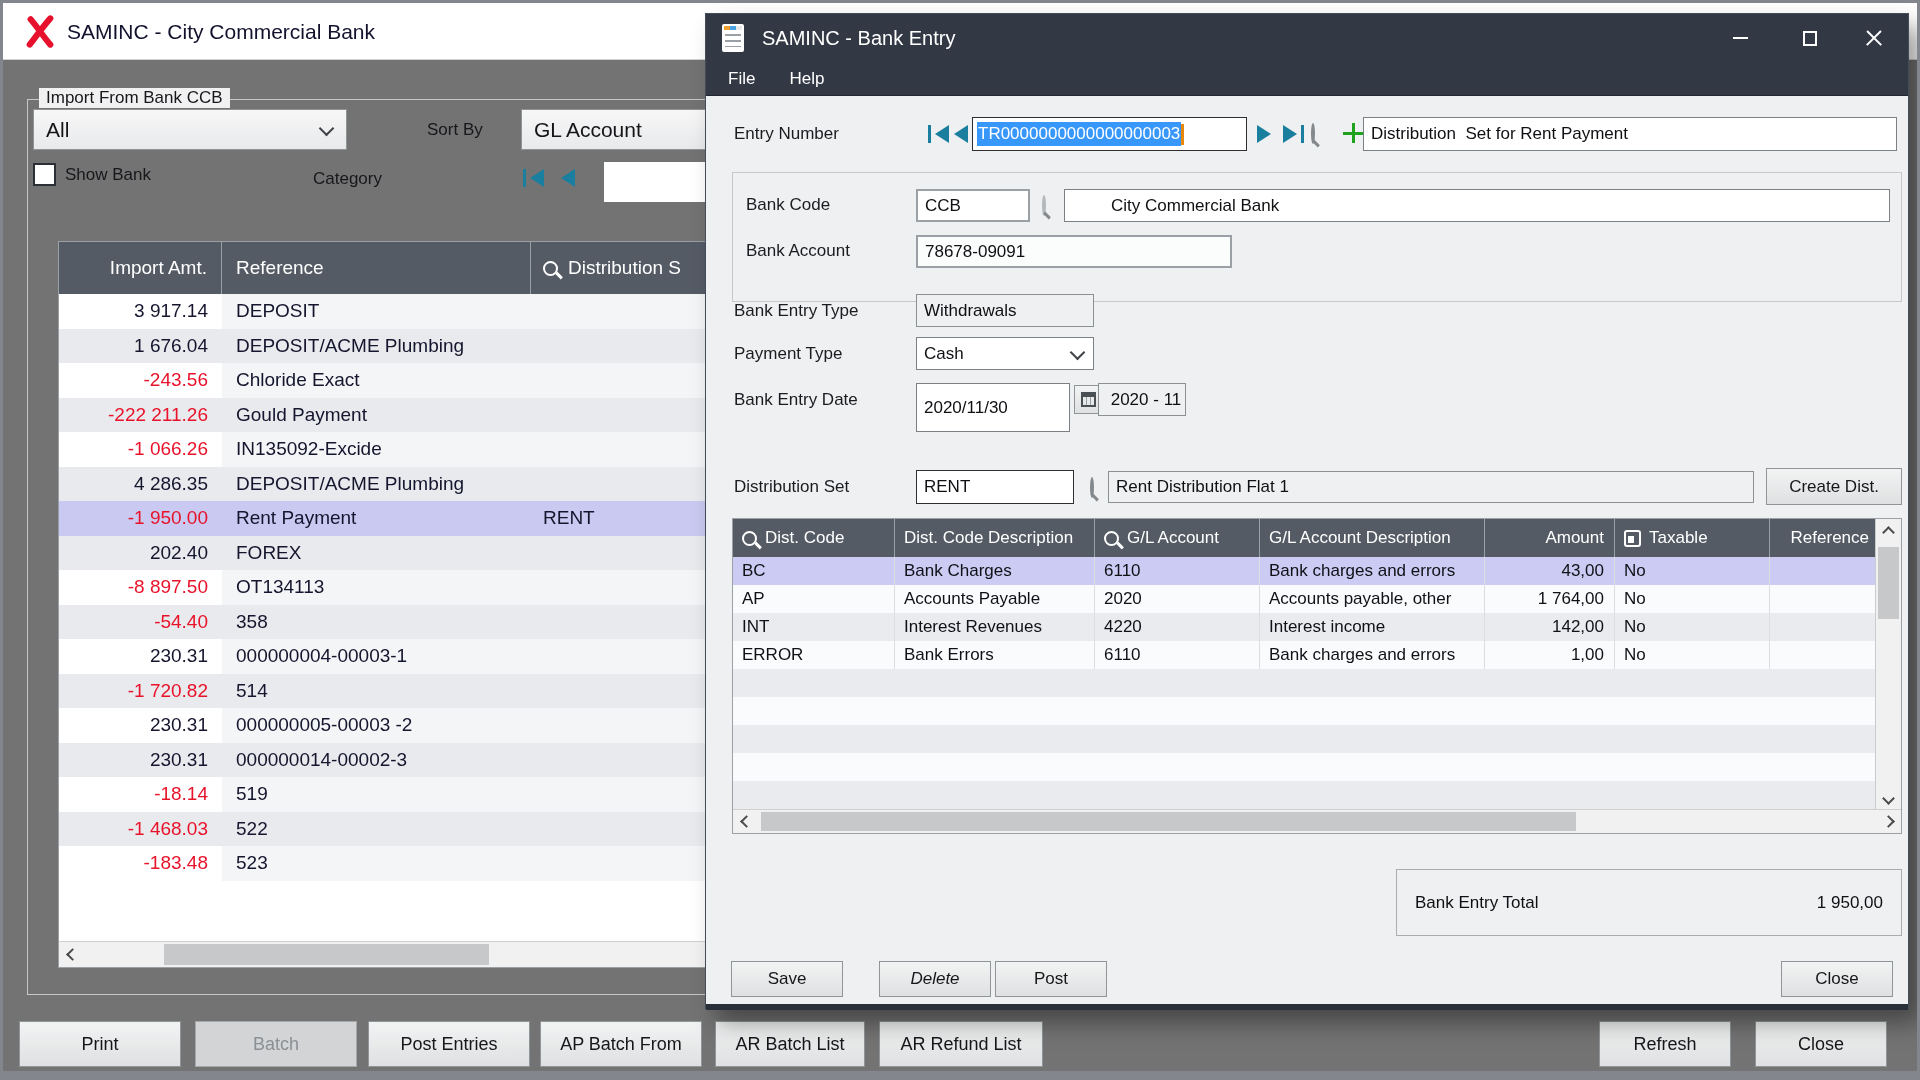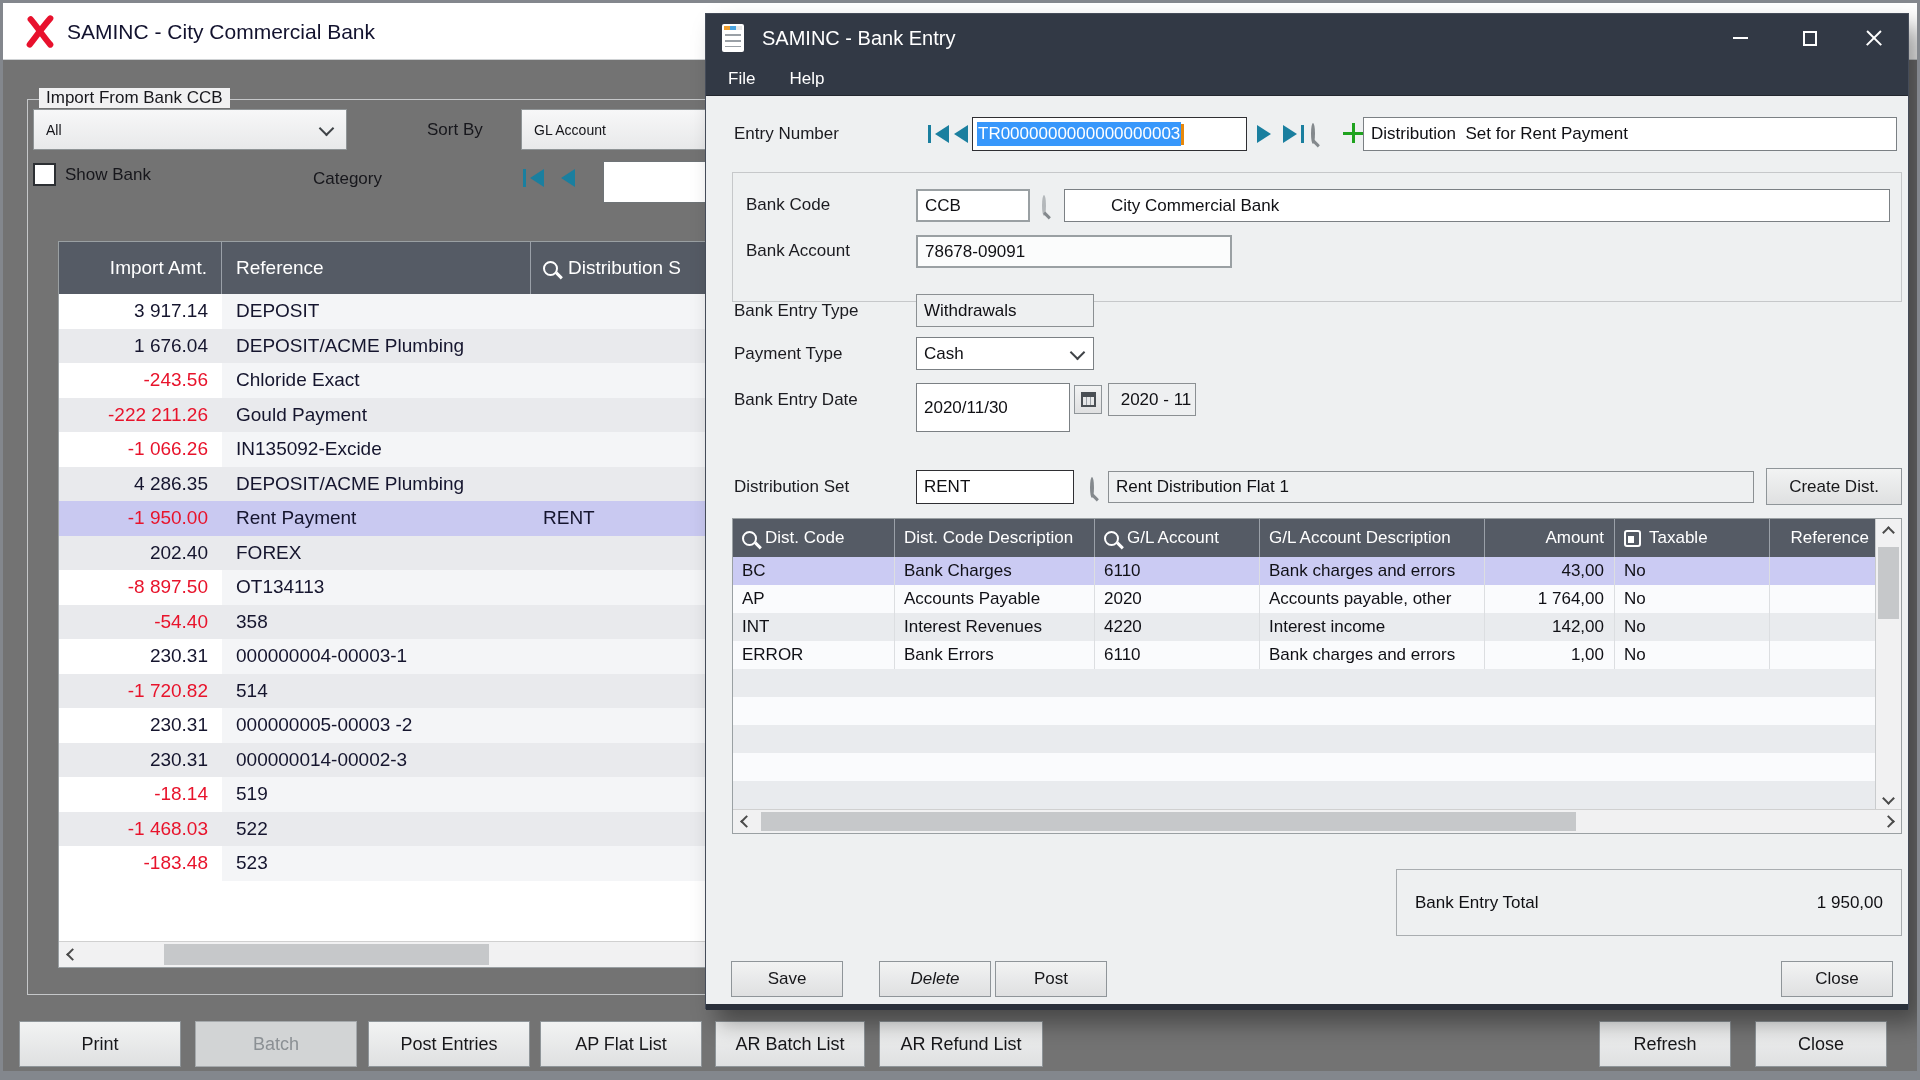--- a/index.html
+++ b/index.html
@@ -9,21 +9,21 @@
   #screen { position:relative; width:1920px; height:1080px; background:#737373;
             border:3px solid #83878d; border-bottom:9px solid #83878d; overflow:hidden; }
 
   
   #bw-titlebar { left:0; top:0; width:1914px; height:57px; background:#ffffff; border-bottom:1px solid #cfd2d4; }
   #bw-title { left:64px; top:0; height:57px; display:flex; align-items:center; font-size:21px; color:#12122e; }
   #bw-logo { left:22px; top:11px; }
   #bw-groupbox { left:24px; top:96px; width:1880px; height:896px; border:1px solid #c5c7c9; }
   #bw-group-label { left:36px; top:85px; background:#f1f1f2; padding:0 7px; font-size:17px; color:#17171c; }
 
-  .combo { background:linear-gradient(#f7f7f8,#e8e9ea); border:1px solid #8f9496; display:flex; align-items:center; font-size:14px; color:#141419; padding-left:12px; }
+  .combo { background:linear-gradient(#f7f7f8,#e8e9ea); border:1px solid #8f9496; display:flex; align-items:center; font-size:21px; color:#141419; padding-left:12px; }
   .chev { width:11px; height:11px; border-right:2px solid #3f4347; border-bottom:2px solid #3f4347; transform:rotate(45deg); }
   .combo .chev { position:absolute; right:14px; top:13px; }
   #flt-all { left:30px; top:106px; width:314px; height:41px; }
   #lbl-sortby { left:424px; top:106px; height:41px; display:flex; align-items:center; font-size:17px; color:#17171c; }
   #flt-gl { left:518px; top:106px; width:200px; height:41px; }
   #chk-showbank { left:30px; top:160px; width:23px; height:23px; background:#fff; border:2px solid #2c2f33; }
   #lbl-showbank { left:62px; top:158px; height:27px; display:flex; align-items:center; font-size:17px; color:#17171c; }
   #lbl-category { left:310px; top:162px; height:27px; display:flex; align-items:center; font-size:17px; color:#17171c; }
   #cat-box { left:600px; top:158px; width:112px; height:42px; background:#fff; border:1px solid #6f7477; font-size:17px; padding-left:6px; }
 
@@ -266,21 +266,21 @@
       <span class="sb-arrow" style="left:0;">
           <span class="chev-sm cl"></span>
         </span>
       <span class="sb-thumb" style="left:105px; width:325px;"></span>
     </div>
   </div>
 
   <div class="btn" style="left:16px;width:162px;">Print</div>
   <div class="btn disabled" style="left:192px;width:162px;">Batch</div>
   <div class="btn" style="left:365px;width:162px;">Post Entries</div>
-  <div class="btn" style="left:537px;width:162px;">AP Flat List</div>
+  <div class="btn" style="left:537px;width:162px;">AP Batch From</div>
   <div class="btn" style="left:712px;width:150px;">AR Batch List</div>
   <div class="btn" style="left:876px;width:164px;">AR Refund List</div>
   <div class="btn" style="left:1596px;width:132px;">Refresh</div>
   <div class="btn" style="left:1752px;width:132px;">Close</div>
 
   <div class="abs" id="dialog">
     <div class="abs" id="dlg-menubar">
       <span class="menu-item">File</span>
       <span class="menu-item">Help</span>
     </div>
@@ -341,21 +341,21 @@
       <div class="dfield" style="left:210px;top:241px;width:178px;height:33px;">
         <span>Cash</span>
         <span class="chev" style="position:absolute;right:10px;top:9px;"></span>
       </div>
 
       <span class="dlabel" style="left:28px;top:287px;">Bank Entry Date</span>
       <div class="dfield" style="left:210px;top:287px;width:154px;height:49px;">2020/11/30</div>
       <span class="calbtn" style="left:368px;top:289px;">
           <span class="calglyph"></span>
         </span>
-      <div class="dfield ro" style="left:402px;top:287px;width:88px;height:33px;justify-content:center;padding-left:8px;">2020 - 11</div>
+      <div class="dfield ro" style="left:392px;top:287px;width:88px;height:33px;justify-content:center;padding-left:8px;">2020 - 11</div>
 
       
       <span class="dlabel" style="left:28px;top:374px;">Distribution Set</span>
       <div class="dfield" style="left:210px;top:374px;width:158px;height:34px;border-color:#2f2f33;">RENT</div>
       <span class="abs finder" style="left:376px;top:383px;"></span>
       <div class="dfield ro" style="left:402px;top:375px;width:646px;height:32px;">Rent Distribution Flat 1</div>
       <div class="dbtn" style="left:1060px;top:372px;width:136px;height:37px;">Create Dist.</div>
 
       
       <div class="abs" id="grid">

